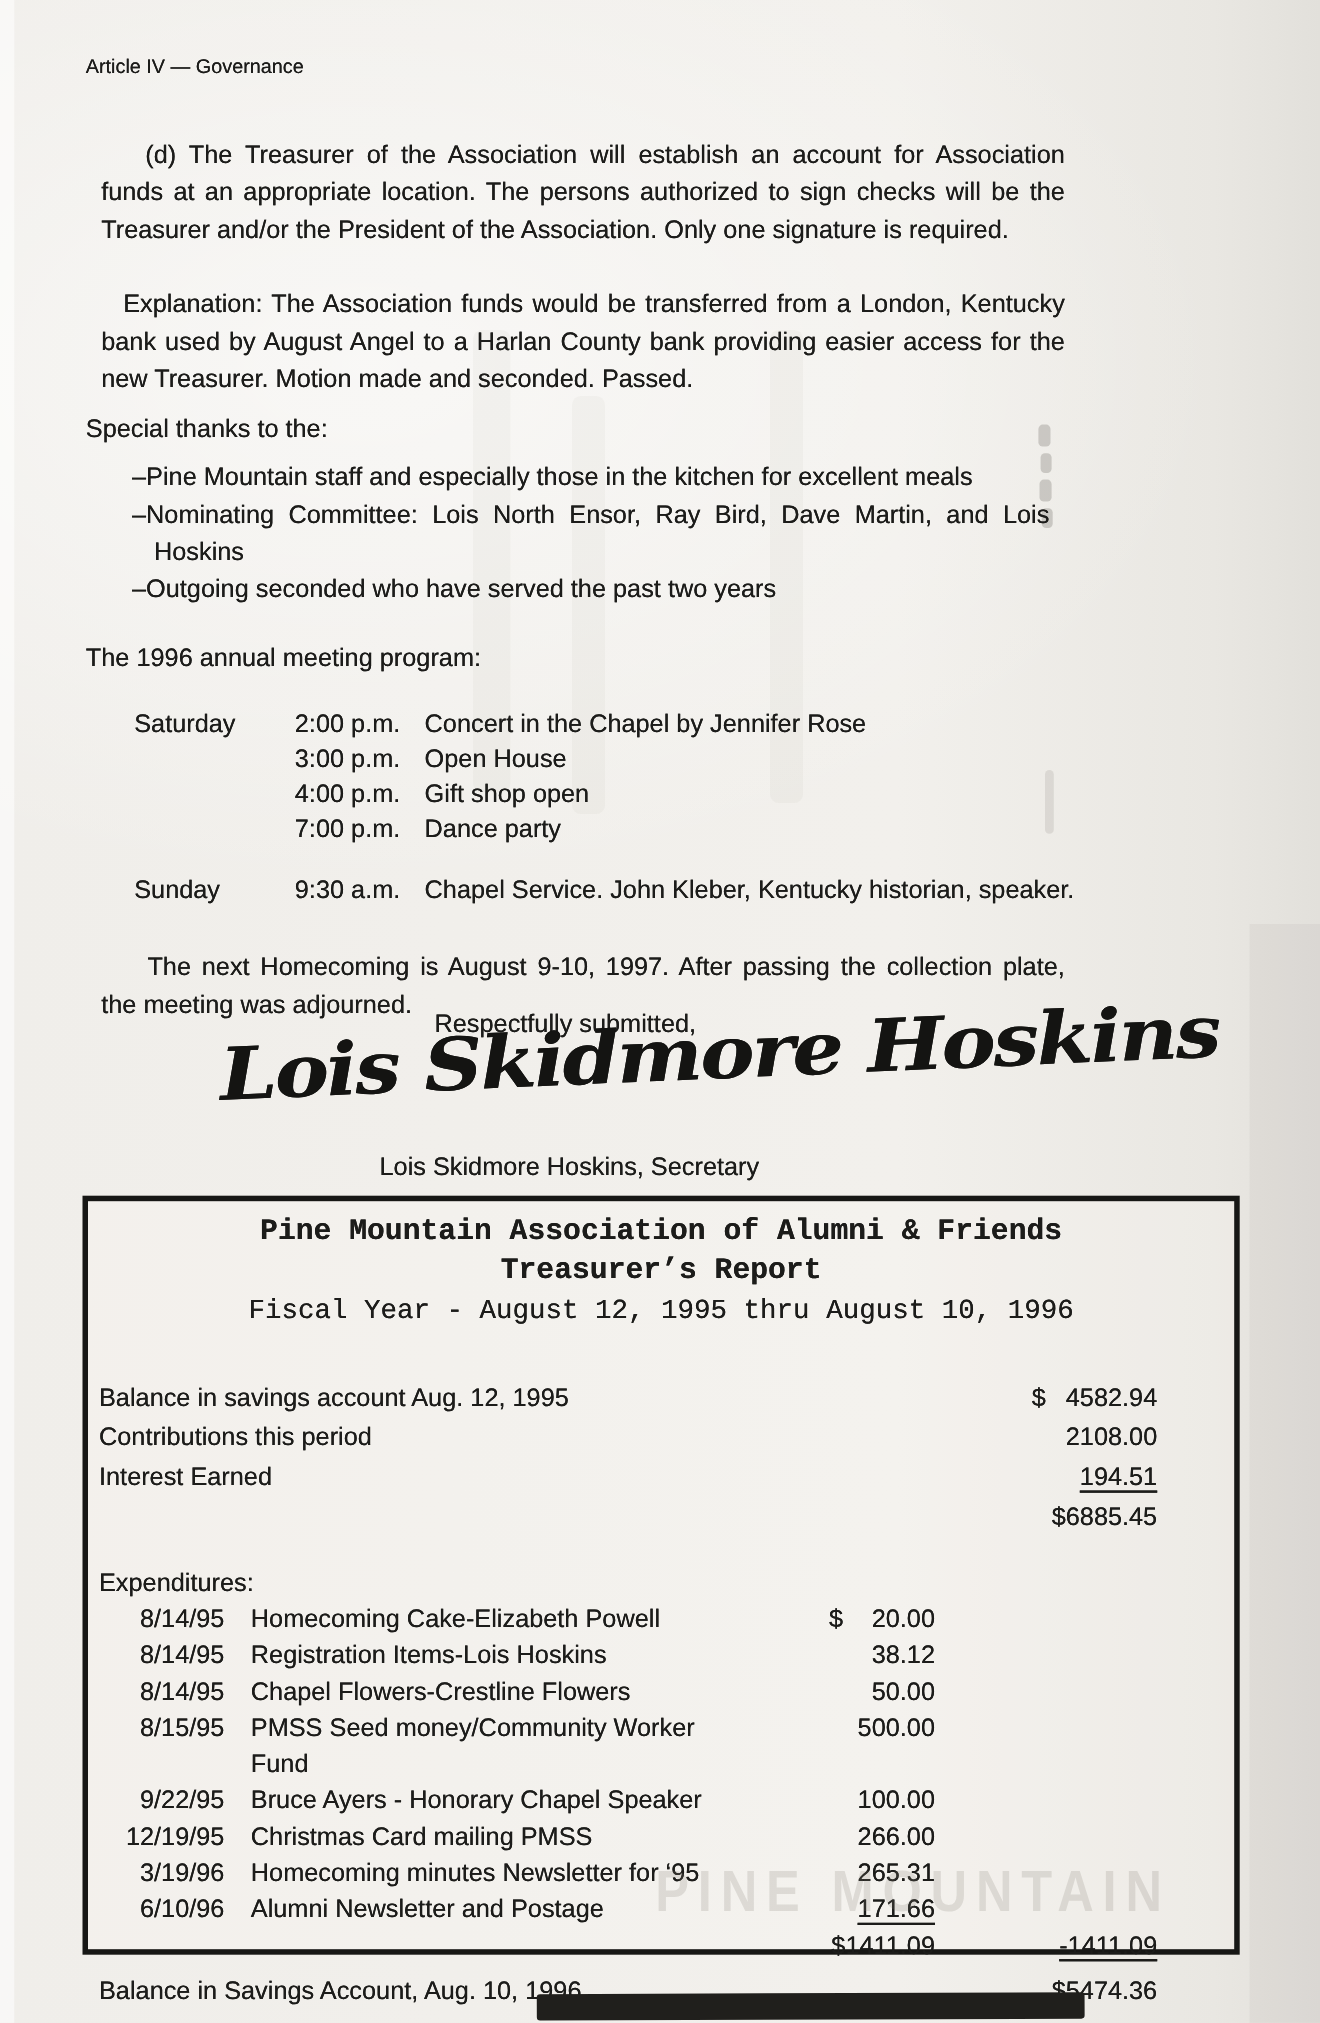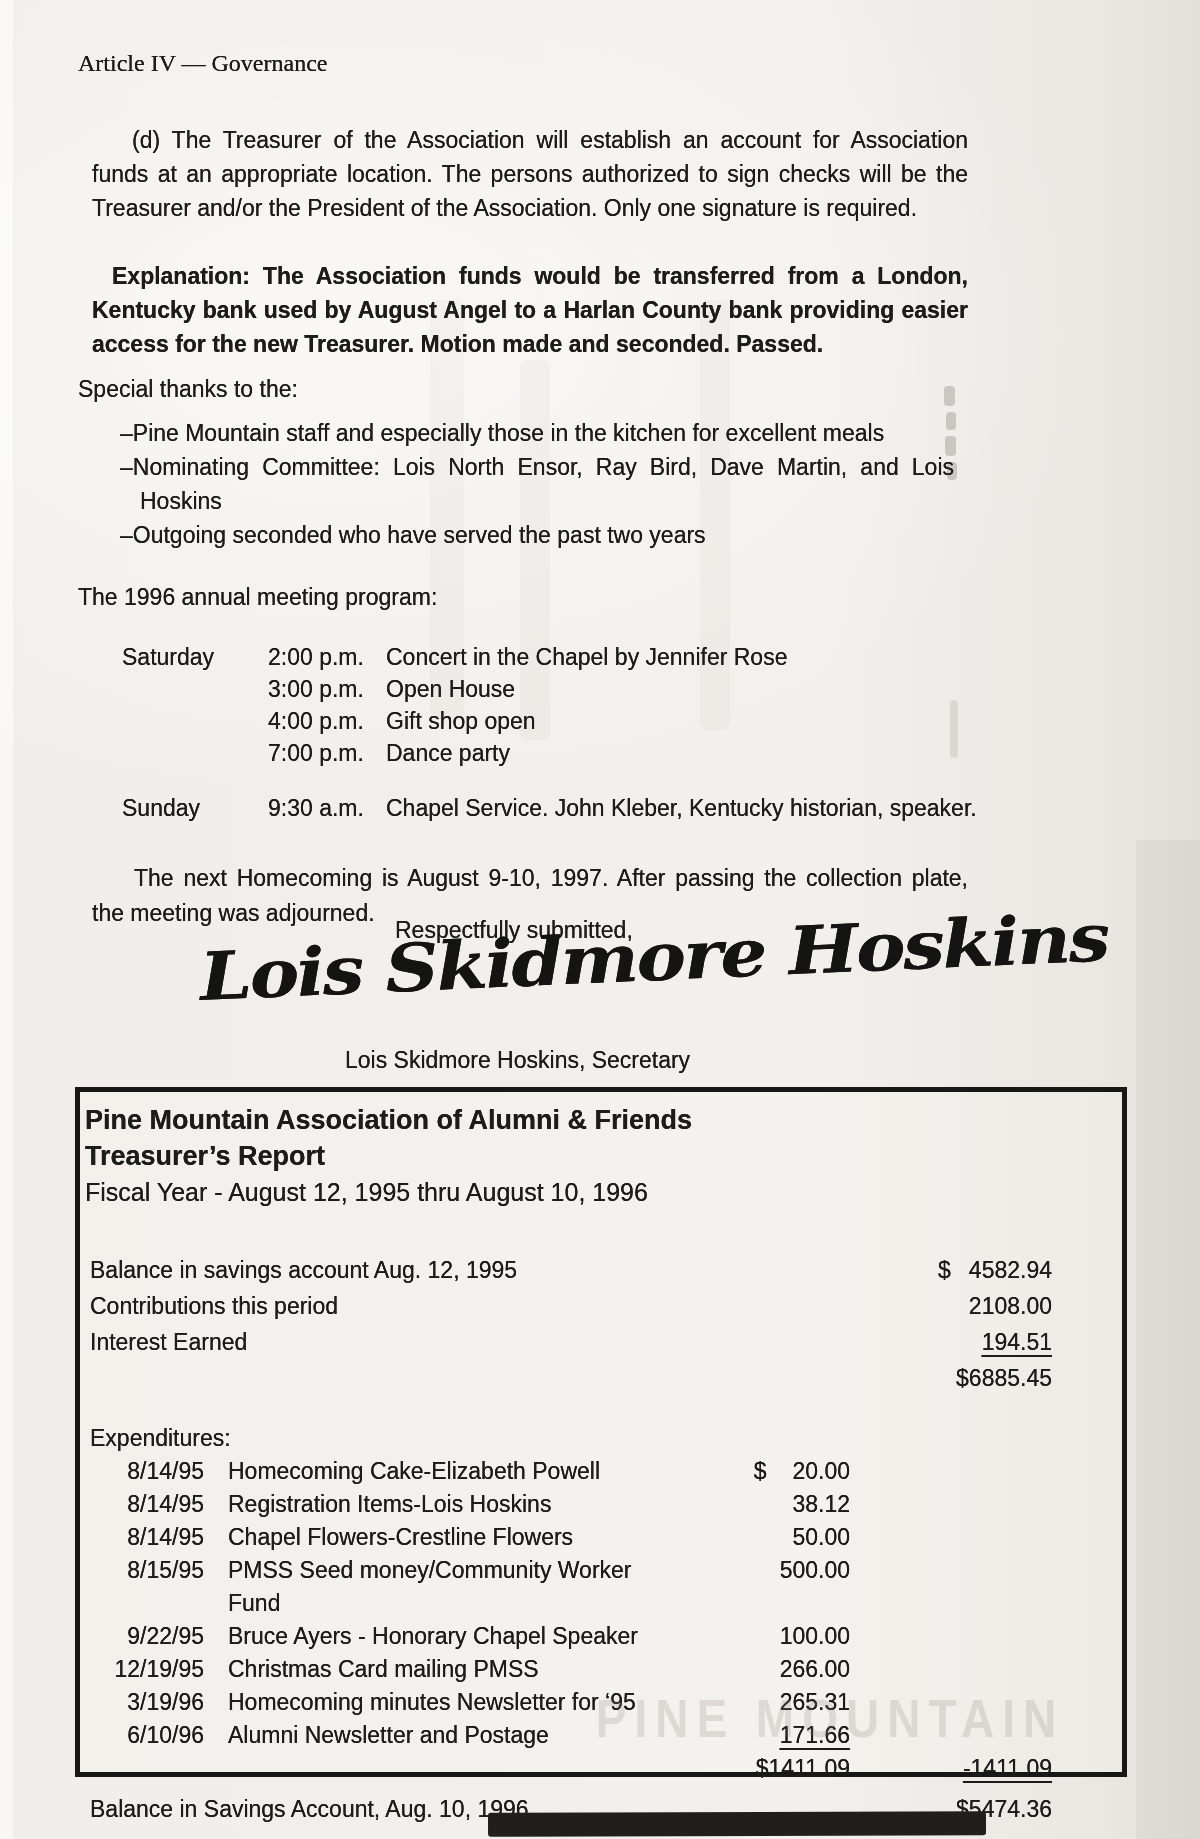--- a/index.html
+++ b/index.html
@@ -8,24 +8,24 @@
     font-family:"Liberation Sans","DejaVu Sans",sans-serif;color:#1c1c1a;
     background:
       radial-gradient(1300px 800px at 28% 18%, rgba(255,255,255,0.55), rgba(255,255,255,0) 60%),
       linear-gradient(90deg,#f0eeea 0%,#f2f0ec 68%,#e9e7e2 92%,#e2e0db 100%),
       #efede9;
     text-shadow:0 0 .4px currentColor;
   }
   .abs{position:absolute;}
   .txt{font-size:23px;line-height:34px;}
   .just{text-align:justify;}
-  .heading{left:78px;top:50px;font-size:24px;font-family:Liberation Serif, serif;}
+  .heading{left:78px;top:50px;font-size:18px;}
   .para{left:92px;width:876px;}
   .para-d{top:100px;text-indent:40px;}
-  .explanation{top:236px;text-indent:20px;font-weight:bold;}
+  .explanation{top:236px;text-indent:20px;}
   .special{top:372px;text-align:right;}
   .thanks{left:78px;top:416px;width:876px;}
   .thanks .item{margin-left:42px;padding-left:20px;text-indent:-20px;text-align:justify;}
   .prog-label{left:78px;top:580px;}
   .program{left:78px;top:641px;width:900px;font-size:23px;line-height:32px;}
   .prog-row{display:flex;}
   .prog-day{width:146px;margin-left:44px;}
   .prog-time{width:118px;}
   .prog-event{flex:1;}
   .row-sunday{margin-top:23px;}
@@ -38,21 +38,21 @@
     transform:rotate(-2.5deg) scaleX(1.12);transform-origin:left center;
   }
   .sig-caption{left:345px;top:1043px;}
 
   
   .report-box{
     left:75px;top:1087px;width:1052px;height:690px;box-sizing:border-box;
     border:5px solid #171715;padding:10px 70px 6px 10px;
     background:rgba(250,248,244,0.25);
   }
-  .box-head{margin-left:-5px;margin-right:-65px;text-align:left;}
+  .box-head{margin-left:-5px;margin-right:-65px;text-align:center;font-family:Liberation Mono, monospace;}
   .box-title{font-weight:700;font-size:27px;line-height:36px;}
   .box-fiscal{font-size:25px;line-height:36px;}
   .summary{margin-top:42px;font-size:23px;}
   .sum-row{display:flex;line-height:36px;}
   .sum-label{flex:1;}
   .sum-amt{width:210px;display:flex;justify-content:flex-end;}
   .cur{margin-right:18px;}
   .cur:empty{margin:0;}
   .exp-label{margin-top:26px;font-size:23px;line-height:33px;}
   .expenses{font-size:23px;}

